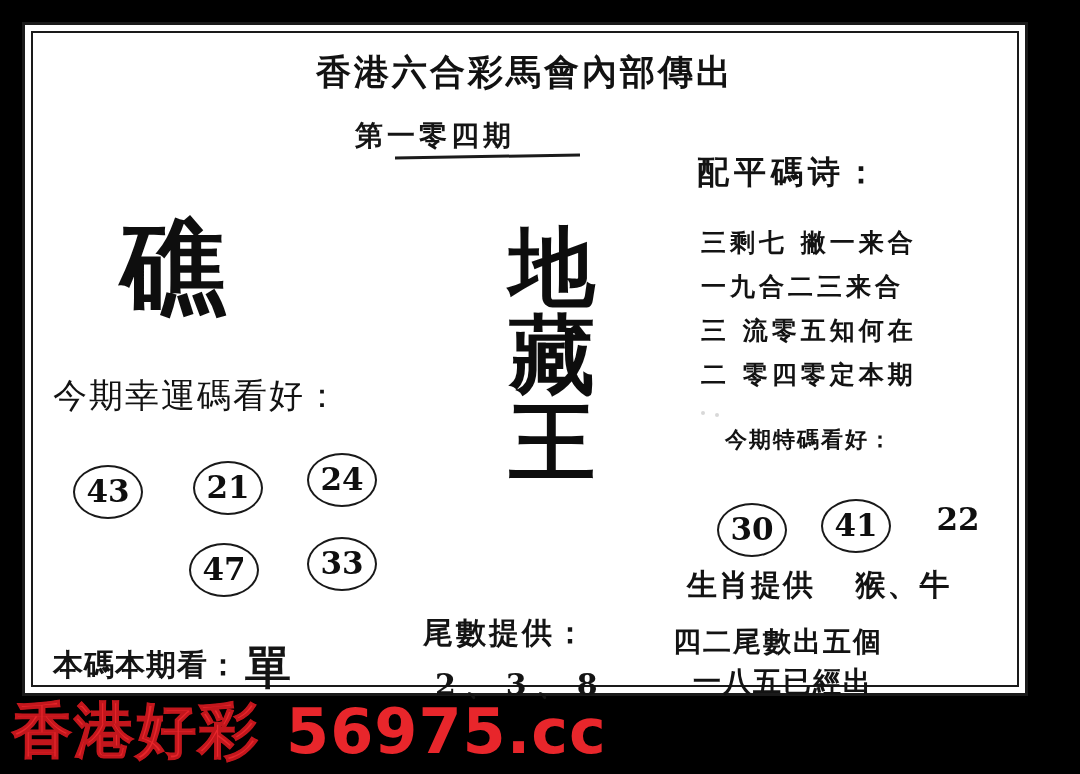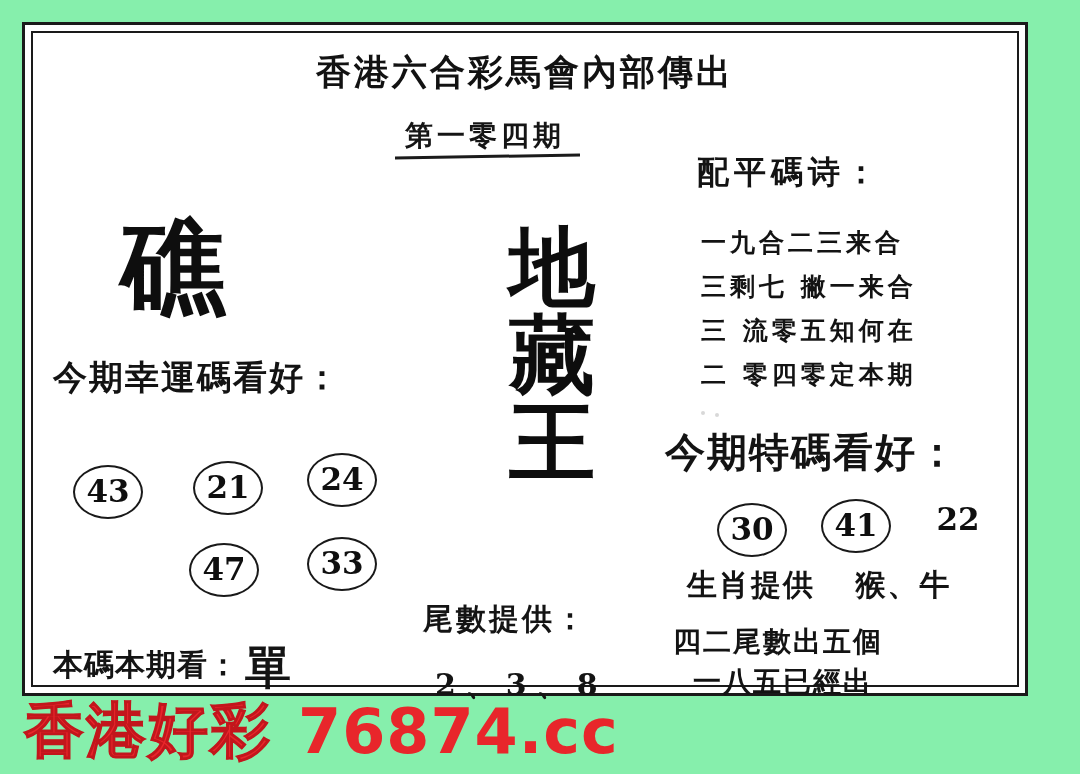--- a/index.html
+++ b/index.html
@@ -13,21 +13,21 @@
     font-family: "DejaVu Sans", sans-serif;
     overflow: hidden;
     position: relative;
   }
 
   .poster {
     position: absolute;
     left: 0; top: 0;
     width: 1080px;
     height: 774px;
-    background: #86efac;
+    background: #000000;
   }
 
   
   .frame-outer {
     position: absolute;
     left: 22px;
     top: 22px;
     width: 1000px;
     height: 668px;
     border: 3px solid #1a1a1a;
@@ -61,21 +61,21 @@
     font-size: 35px;
     letter-spacing: 3px;
     color: #121212;
   }
 
   .issue {
     position: absolute;
     top: 92px;
     left: 330px;
     width: 260px;
-    text-align: center;
+    text-align: left;
     font-family: "DejaVu Serif", serif;
     font-weight: bold;
     font-size: 28px;
     letter-spacing: 4px;
     color: #151515;
   }
   .issue-underline {
     position: absolute;
     top: 130px;
     left: 370px;
@@ -103,25 +103,25 @@
     left: 96px;
     font-family: "DejaVu Serif", serif;
     font-size: 104px;
     font-weight: bold;
     color: #0e0e0e;
     line-height: 1;
   }
 
   .lucky-label {
     position: absolute;
-    top: 330px;
+    top: 348px;
     left: 28px;
     font-family: "DejaVu Serif", serif;
     font-size: 34px;
-    font-weight: bold;
+    font-weight: normal;
     letter-spacing: 2px;
     color: #131313;
   }
 
   .ball {
     position: absolute;
     width: 66px;
     height: 50px;
     border: 2.5px solid #191919;
     border-radius: 50%;
@@ -161,21 +161,21 @@
     font-size: 86px;
     line-height: 1.02;
     color: #0d0d0d;
   }
   .center-vertical span {
     display: block;
   }
 
   .tail-label {
     position: absolute;
-    top: 574px;
+    top: 588px;
     left: 398px;
     font-family: "DejaVu Serif", serif;
     font-size: 30px;
     font-weight: bold;
     letter-spacing: 3px;
     color: #141414;
   }
   .tail-nums {
     position: absolute;
     top: 640px;
@@ -209,23 +209,23 @@
     font-weight: bold;
     letter-spacing: 4px;
     line-height: 44px;
     color: #131313;
   }
   .poem div { white-space: nowrap; }
 
   .special-label {
     position: absolute;
     top: 400px;
-    left: 640px;
+    left: 700px;
     font-family: Liberation Serif, serif;
-    font-size: 40px;
+    font-size: 22px;
     font-weight: bold;
     letter-spacing: 2px;
     color: #131313;
   }
 
   .zodiac {
     position: absolute;
     top: 540px;
     left: 662px;
     font-family: "DejaVu Serif", serif;
@@ -251,21 +251,21 @@
 
   
   .watermark {
     position: absolute;
     left: 0;
     top: 688px;
     width: 1080px;
     height: 86px;
     display: flex;
     align-items: center;
-    padding-left: 24px;
+    padding-left: 12px;
     box-sizing: border-box;
   }
   .wm-red {
     font-family: "DejaVu Serif", serif;
     font-weight: bold;
     font-size: 60px;
     color: #e8262b;
     letter-spacing: 2px;
     -webkit-text-stroke: 1px #c2161c;
   }
@@ -318,22 +318,22 @@
         <span>藏</span>
         <span>王</span>
       </div>
 
       <div class="tail-label">尾數提供：</div>
       <div class="tail-nums">2、3、8</div>
 
       <div class="right-title">配平碼诗：</div>
 
       <div class="poem">
+        <div>三剩七 撇一来合</div>
         <div>一九合二三来合</div>
-        <div>三剩七 撇一来合</div>
         <div>三 流零五知何在</div>
         <div>二 零四零定本期</div>
       </div>
 
       <div class="special-label">今期特碼看好：</div>
 
       <div class="ball" style="top:478px; left:692px;">30</div>
       <div class="ball" style="top:474px; left:796px;">41</div>
       <div class="ball" style="top:468px; left:898px; border-color:transparent;">22</div>
 
@@ -345,16 +345,16 @@
       <div class="right-note n1">四二尾數出五個</div>
       <div class="right-note n2">一八五已經出</div>
 
       <div class="speckle" style="left:676px; top:386px; width:4px; height:4px;"></div>
       <div class="speckle" style="left:690px; top:388px; width:4px; height:4px;"></div>
     </div>
   </div>
 
   <div class="watermark">
     <span class="wm-red">香港好彩</span>
-    <span class="wm-site">76874.cc</span>
+    <span class="wm-site">56975.cc</span>
   </div>
 
 </div>
 
 </body></html>

